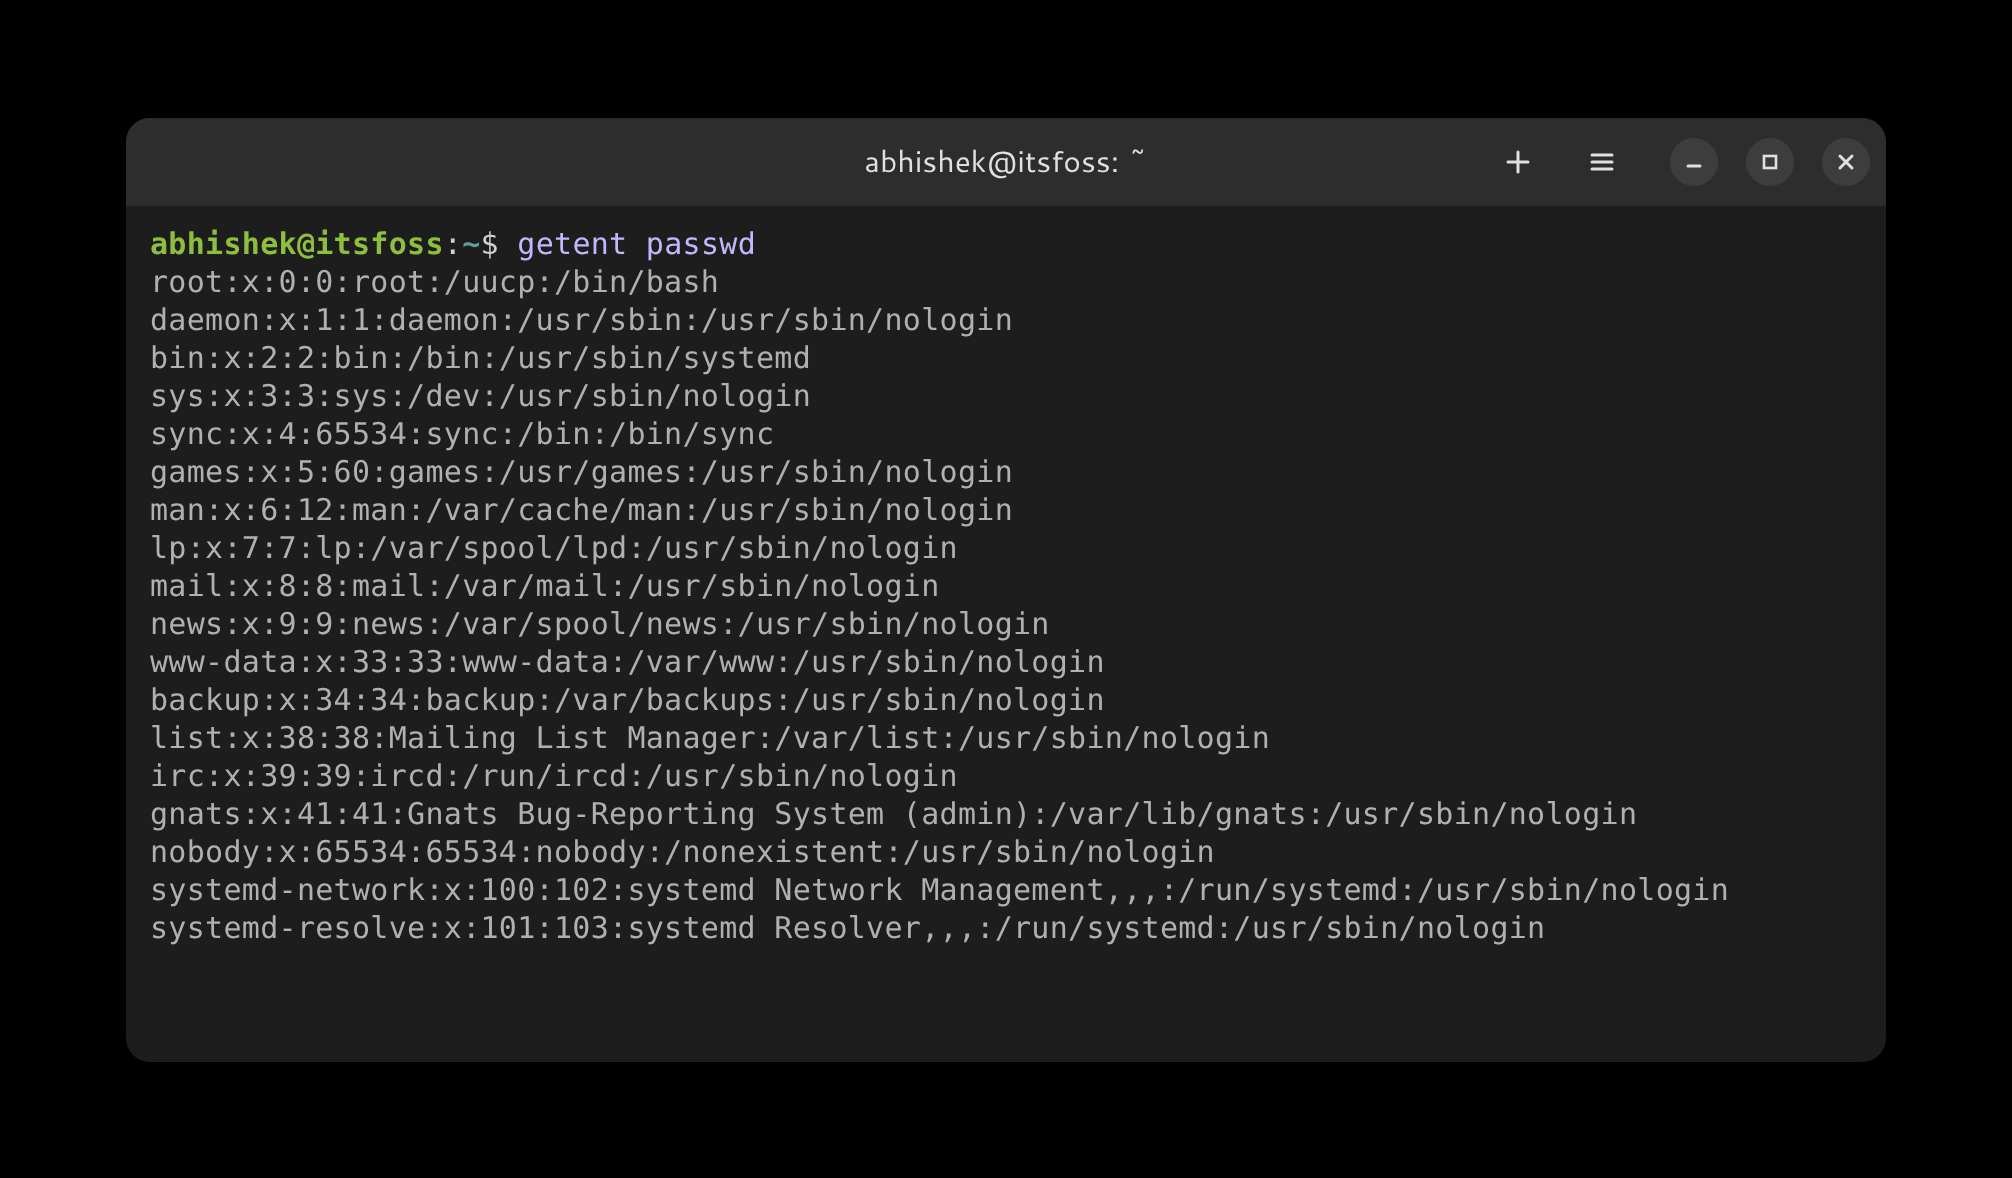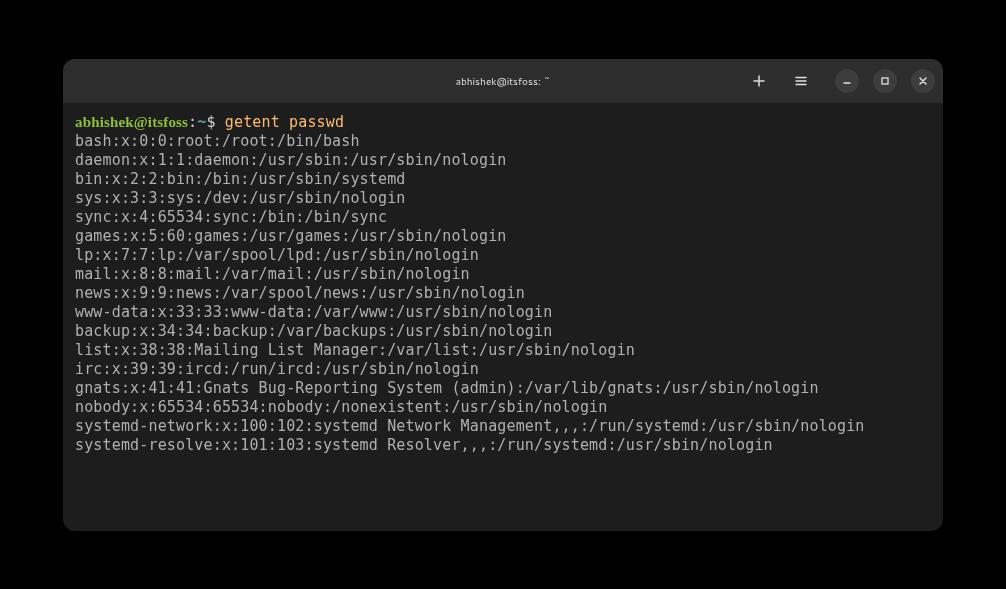--- a/index.html
+++ b/index.html
@@ -30,21 +30,21 @@
       height: 44px;
       background: #2d2d2d;
       display: flex;
       align-items: center;
       justify-content: center;
       position: relative;
       flex-shrink: 0;
     }
     .title-text {
       color: #e0e0e0;
-      font-size: 10px;
+      font-size: 15px;
       font-family: 'Cantarell', 'Ubuntu', sans-serif;
       font-weight: 500;
     }
     .titlebar-controls {
       position: absolute;
       right: 8px;
       display: flex;
       gap: 14px;
       align-items: center;
     }
@@ -84,34 +84,33 @@
       line-height: 1.27;
       overflow: hidden;
       letter-spacing: 0.01em;
     }
     .prompt-line {
       white-space: pre;
     }
     .user-host {
       color: #8dbe3e;
       font-weight: bold;
-      font-family: Liberation Serif, serif;
     }
     .colon {
       color: #d0d0d0;
     }
     .tilde {
       color: #5f9ea0;
       font-weight: bold;
     }
     .dollar {
       color: #d0d0d0;
     }
     .command {
-      color: #fdba74;
+      color: #c4b5fd;
     }
     .output-line {
       white-space: pre;
       color: #b0b0b0;
     }
     svg {
       display: block;
     }
   </style>
 </head>
@@ -155,26 +154,27 @@
         <span>
           <svg width="10" height="10" viewBox="0 0 10 10">
               <path d="M2 2l6 6M8 2l-6 6" stroke="currentColor" stroke-width="1.5" stroke-linecap="round"></path>
             </svg>
         </span>
       </div>
     </div>
   </div>
   <div class="terminal-content">
     <div class="prompt-line"><span class="user-host">abhishek@itsfoss</span><span class="colon">:</span><span class="tilde">~</span><span class="dollar">$</span> <span class="command">getent passwd</span></div>
-    <div class="output-line">bash:x:0:0:root:/root:/bin/bash</div>
+    <div class="output-line">root:x:0:0:root:/uucp:/bin/bash</div>
     <div class="output-line">daemon:x:1:1:daemon:/usr/sbin:/usr/sbin/nologin</div>
     <div class="output-line">bin:x:2:2:bin:/bin:/usr/sbin/systemd</div>
     <div class="output-line">sys:x:3:3:sys:/dev:/usr/sbin/nologin</div>
     <div class="output-line">sync:x:4:65534:sync:/bin:/bin/sync</div>
     <div class="output-line">games:x:5:60:games:/usr/games:/usr/sbin/nologin</div>
+    <div class="output-line">man:x:6:12:man:/var/cache/man:/usr/sbin/nologin</div>
     <div class="output-line">lp:x:7:7:lp:/var/spool/lpd:/usr/sbin/nologin</div>
     <div class="output-line">mail:x:8:8:mail:/var/mail:/usr/sbin/nologin</div>
     <div class="output-line">news:x:9:9:news:/var/spool/news:/usr/sbin/nologin</div>
     <div class="output-line">www-data:x:33:33:www-data:/var/www:/usr/sbin/nologin</div>
     <div class="output-line">backup:x:34:34:backup:/var/backups:/usr/sbin/nologin</div>
     <div class="output-line">list:x:38:38:Mailing List Manager:/var/list:/usr/sbin/nologin</div>
     <div class="output-line">irc:x:39:39:ircd:/run/ircd:/usr/sbin/nologin</div>
     <div class="output-line">gnats:x:41:41:Gnats Bug-Reporting System (admin):/var/lib/gnats:/usr/sbin/nologin</div>
     <div class="output-line">nobody:x:65534:65534:nobody:/nonexistent:/usr/sbin/nologin</div>
     <div class="output-line">systemd-network:x:100:102:systemd Network Management,,,:/run/systemd:/usr/sbin/nologin</div>

